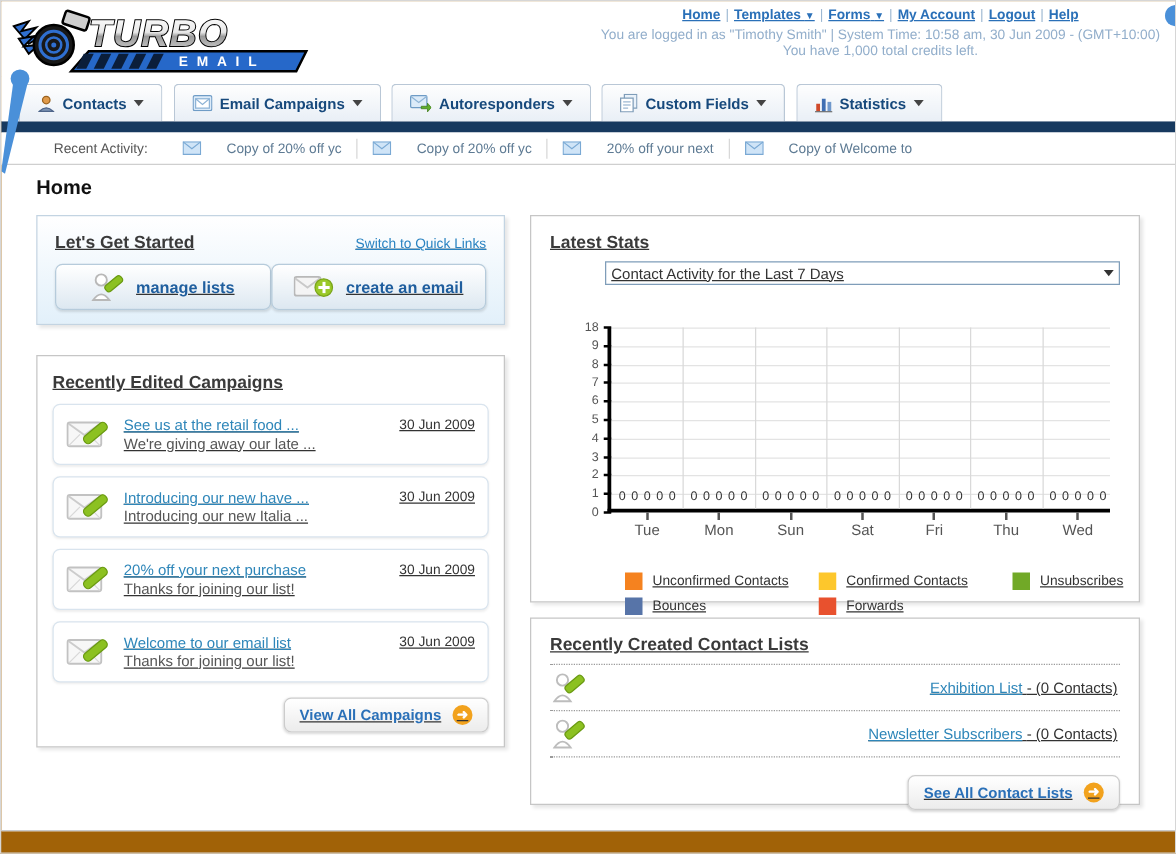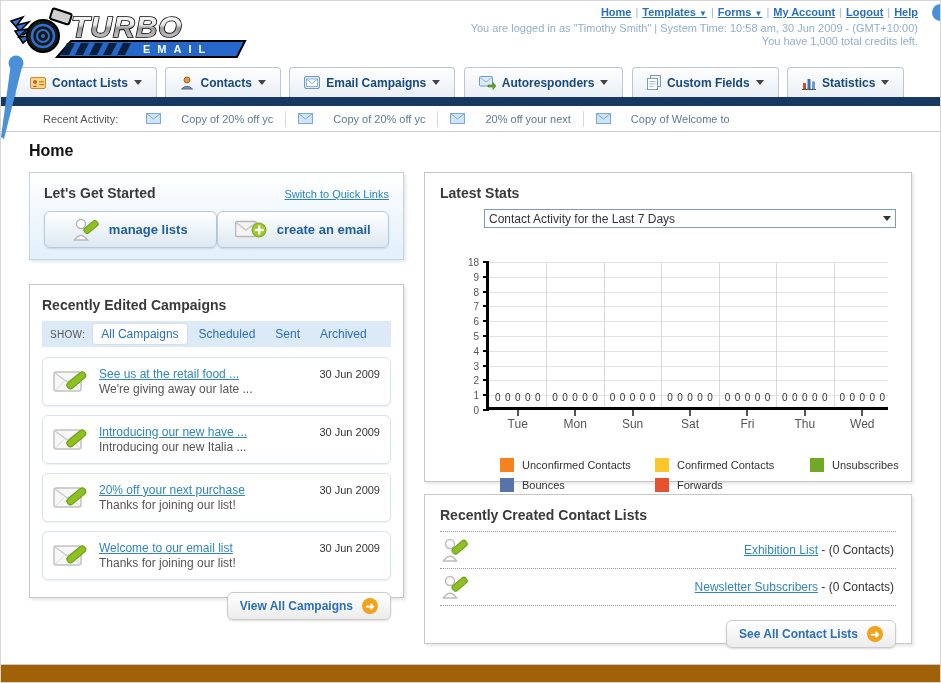--- a/index.html
+++ b/index.html
@@ -20,21 +20,21 @@
   .content-frame {
     position:absolute; top:0; left:0;
     width:941px; height:664px;
     background:#fff;
     border-bottom:1px solid #c9c9c9;
   }
 
   
   .header { position:relative; height:60px; background:#fff; }
   .logo-wrap { position:absolute; left:8px; top:4px; }
-  .header-right { position:absolute; right:24px; top:5px; text-align:right; }
+  .header-right { position:absolute; right:14px; top:5px; text-align:center; }
   .top-links { font-size:11px; font-weight:bold; color:#2a70b8; }
   .top-links a { color:#2a70b8; text-decoration:underline; cursor:pointer; }
   .top-links .sep { color:#9db8d2; font-weight:normal; margin:0 4px; }
   .top-links .caret { font-size:8px; color:#2a70b8; }
   .status-line { font-size:11px; color:#92aecb; margin-top:4px; }
   .credits-line { font-size:11px; color:#92aecb; margin-top:1px; }
   .corner-dot {
     position:absolute; right:-7px; top:3px; width:17px; height:17px;
     border-radius:50%; background:#4a90d9;
   }
@@ -70,21 +70,21 @@
     display:inline-flex; align-items:center; gap:20px;
     padding:0 12px; height:16px;
     border-right:1px solid #d8d8d8;
     color:#5d7a93; cursor:pointer;
   }
   .ra-item:last-child { border-right:none; }
 
   
   .main { position:relative; padding:10px 0 0 28px; }
   .page-title { font-size:16px; font-weight:bold; color:#111; margin-bottom:12px; }
-  .columns { display:flex; gap:20px; align-items:flex-start; }
+  .columns { display:flex; gap:20px; align-items:flex-start;text-decoration:underline; }
   .col-left { width:375px; }
   .col-right { width:488px; }
 
   .panel {
     background:#fff;
     border:1px solid #c6c6c6;
     box-shadow:2px 2px 3px rgba(0,0,0,0.10);
     position:relative;
   }
   .panel-title { font-size:14px; font-weight:bold; color:#3a3a3a; }
@@ -250,31 +250,20 @@
       </div>
       <div class="corner-dot"></div>
     </div>
 
     <svg class="needle" width="34" height="92" viewBox="0 0 34 92">
       <polygon points="10,12 21,16 3,88 0,86" fill="#4a90d9"></polygon>
       <circle cx="15" cy="12" r="7.5" fill="#4a90d9"></circle>
     </svg>
 
     <div class="navbar">
-      <div class="nav-tab">
-        <svg width="16" height="14" viewBox="0 0 16 14">
-          <rect x="0.5" y="1.5" width="15" height="11" rx="1.5" fill="#f9d48c" stroke="#c98a2e"></rect>
-          <circle cx="5" cy="6" r="2" fill="#b06f28"></circle>
-          <path d="M2.5 11 Q5 8 7.5 11 Z" fill="#b06f28"></path>
-          <rect x="9" y="5" width="5" height="1.3" fill="#c98a2e"></rect>
-          <rect x="9" y="8" width="5" height="1.3" fill="#c98a2e"></rect>
-        </svg>
-        <span>Contact Lists</span>
-        <span class="caret-down"></span>
-      </div>
       <div class="nav-tab">
         <svg width="14" height="14" viewBox="0 0 14 14">
           <circle cx="7" cy="4" r="3" fill="#e09a4a" stroke="#9a621f"></circle>
           <path d="M1.5 13 Q7 7.5 12.5 13 Z" fill="#7d94b5" stroke="#4e658a"></path>
         </svg>
         <span>Contacts</span>
         <span class="caret-down"></span>
       </div>
       <div class="nav-tab">
         <svg width="16" height="13" viewBox="0 0 16 13">
@@ -379,27 +368,20 @@
                   <rect x="23" y="6.5" width="2.4" height="9" fill="#fff"></rect>
                   <rect x="19.7" y="9.8" width="9" height="2.4" fill="#fff"></rect>
                 </svg>
                 <span>create an email</span>
               </div>
             </div>
           </div>
 
           <div class="panel campaigns-panel">
             <div class="panel-title">Recently Edited Campaigns</div>
-            <div class="camp-tabbar">
-              <span class="camp-show">SHOW:</span>
-              <span class="camp-tab active">All Campaigns</span>
-              <span class="camp-tab">Scheduled</span>
-              <span class="camp-tab">Sent</span>
-              <span class="camp-tab">Archived</span>
-            </div>
             <div class="camp-list" id="camp-list">
                 <div class="camp-item">
                   <svg width="36" height="28" viewBox="0 0 36 28">
   <rect x="1" y="4" width="27" height="19" rx="2" fill="#f7f7f7" stroke="#c2c2c2" stroke-width="1.5"></rect>
   <path d="M2 5 L14.5 14 L27 5" fill="none" stroke="#cccccc" stroke-width="1.5"></path>
   <path d="M2 22.5 L11 13.5 M27 22.5 L18 13.5" fill="none" stroke="#d8d8d8"></path>
   <rect x="12" y="9" width="22" height="7" rx="3" fill="#8cc121" stroke="#6a9a12" transform="rotate(-40 23 12)"></rect>
 </svg>
                   <div class="camp-texts">
        <div class="camp-title">See us at the retail food ...</div>

